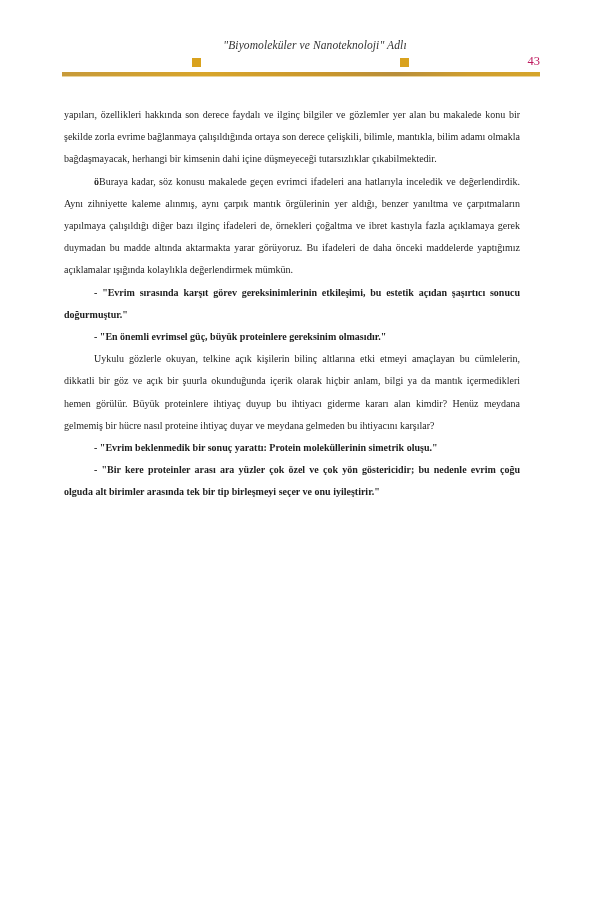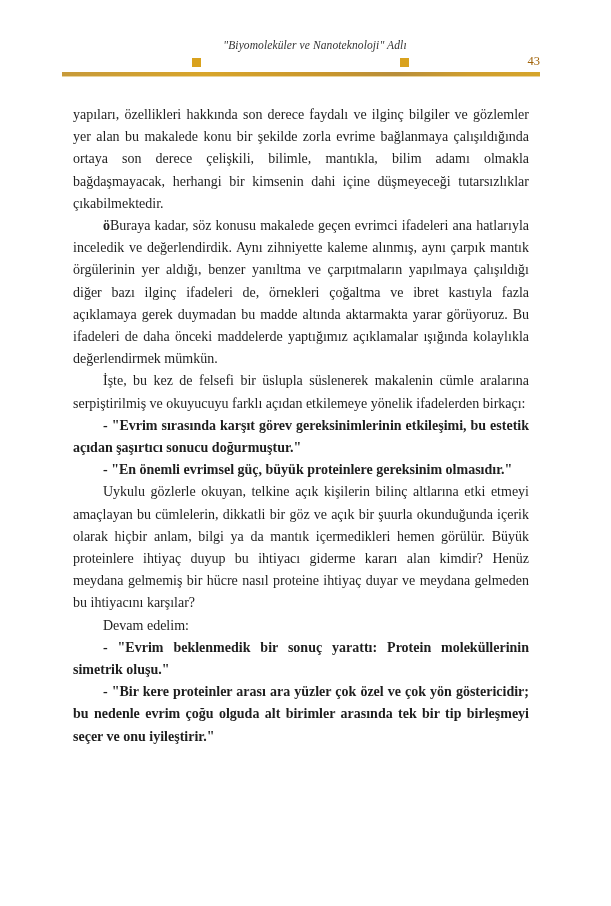--- a/index.html
+++ b/index.html
@@ -43,37 +43,37 @@
     }
     .header-square.left { left: 192px; }
     .header-square.right { left: 400px; }
     .page-number {
       position: absolute;
       left: 500px;
       top: 54px;
       width: 40px;
       text-align: right;
       font-size: 12.5px;
-      color: #a16207;
+      color: #be185d;
     }
     .header-rule {
       position: absolute;
       left: 62px;
       top: 72px;
       width: 478px;
       height: 4px;
       background: linear-gradient(to right, #c79a3a 0%, #d8a52a 30%, #c9962c 55%, #b88e3a 70%, #cf9e2e 85%, #d6a52a 100%);
       border-bottom: 1px solid #e9d39b;
     }
     .content {
       position: absolute;
-      left: 73px;
+      left: 64px;
       top: 104px;
       width: 456px;
-      font-size: 14px;
+      font-size: 10px;
       line-height: 22.2px;
       text-align: justify;
       font-family: Liberation Serif, serif;
     }
     .content p {
       margin: 0;
     }
     .content p.indent {
       text-indent: 30px;
     }
@@ -94,20 +94,18 @@
   </div>
   <span class="header-square left"></span>
   <span class="header-square right"></span>
   <div class="page-number">43</div>
   <div class="header-rule"></div>
 </div>
 
 <div class="content">
   <p>yapıları, özellikleri hakkında son derece faydalı ve ilginç bilgiler ve gözlemler yer alan bu makalede konu bir şekilde zorla evrime bağlanmaya çalışıldığında ortaya son derece çelişkili, bilimle, mantıkla, bilim adamı olmakla bağdaşmayacak, herhangi bir kimsenin dahi içine düşmeyeceği tutarsızlıklar çıkabilmektedir.</p>
   <p class="indent"><span class="lead-mark">ö</span><span>Buraya kadar, söz konusu makalede geçen evrimci ifadeleri ana hatlarıyla inceledik ve değerlendirdik. Aynı zihniyette kaleme alınmış, aynı çarpık mantık örgülerinin yer aldığı, benzer yanıltma ve çarpıtmaların yapılmaya çalışıldığı diğer bazı ilginç ifadeleri de, örnekleri çoğaltma ve ibret kastıyla fazla açıklamaya gerek duymadan bu madde altında aktarmakta yarar görüyoruz. Bu ifadeleri de daha önceki maddelerde yaptığımız açıklamalar ışığında kolaylıkla değerlendirmek mümkün.</span></p>
-  <p class="indent">İşte, bu kez de felsefi bir üslupla süslenerek makalenin cümle aralarına serpiştirilmiş ve okuyucuyu farklı açıdan etkilemeye yönelik ifadelerden birkaçı:</p>
   <p class="quote">- "Evrim sırasında karşıt görev gereksinimlerinin etkileşimi, bu estetik açıdan şaşırtıcı sonucu doğurmuştur."</p>
   <p class="quote">- "En önemli evrimsel güç, büyük proteinlere gereksinim olmasıdır."</p>
   <p class="indent">Uykulu gözlerle okuyan, telkine açık kişilerin bilinç altlarına etki etmeyi amaçlayan bu cümlelerin, dikkatli bir göz ve açık bir şuurla okunduğunda içerik olarak hiçbir anlam, bilgi ya da mantık içermedikleri hemen görülür. Büyük proteinlere ihtiyaç duyup bu ihtiyacı giderme kararı alan kimdir? Henüz meydana gelmemiş bir hücre nasıl proteine ihtiyaç duyar ve meydana gelmeden bu ihtiyacını karşılar?</p>
-  <p class="indent">Devam edelim:</p>
   <p class="quote">- "Evrim beklenmedik bir sonuç yarattı: Protein moleküllerinin simetrik oluşu."</p>
   <p class="quote">- "Bir kere proteinler arası ara yüzler çok özel ve çok yön göstericidir; bu nedenle evrim çoğu olguda alt birimler arasında tek bir tip birleşmeyi seçer ve onu iyileştirir."</p>
 </div>
 
 </body></html>

